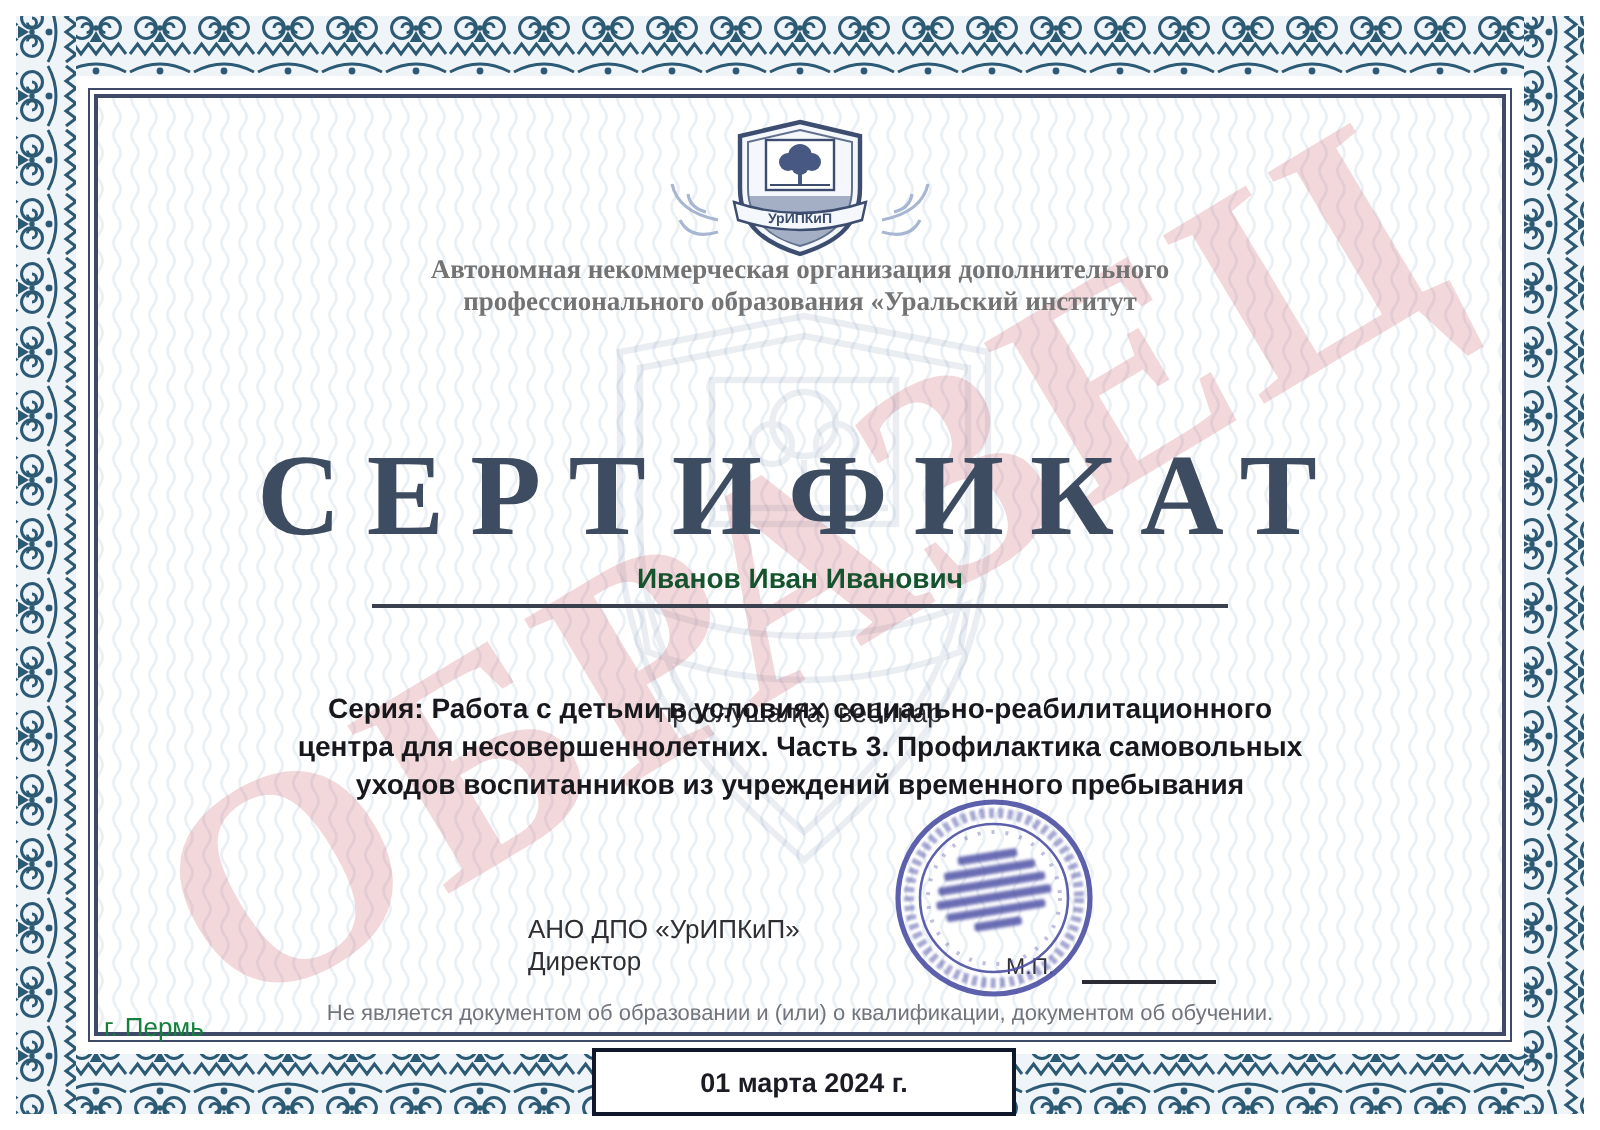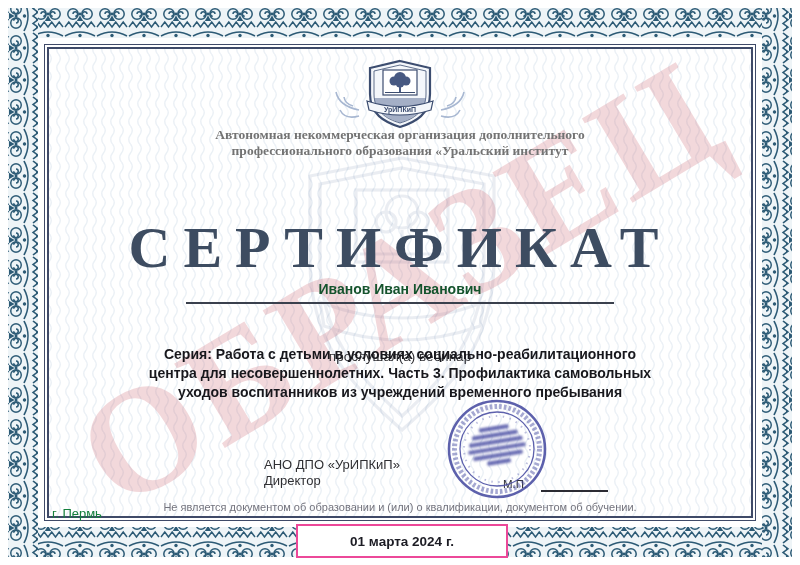--- a/index.html
+++ b/index.html
@@ -31,21 +31,21 @@
   .action{top:317px;font-size:13.5px;color:#2f2f33;margin-top:32px;}
   .topic{top:345px;font-size:14px;font-weight:bold;line-height:19px;color:#17171c;}
   .city{position:absolute;left:52px;top:477px;font-size:13px;color:#15803d;margin-top:29px;}
   .director{position:absolute;left:264px;top:457px;font-size:13px;line-height:16px;color:#2f2f33;}
   .seal-mark{position:absolute;left:503px;top:478px;font-size:11.5px;color:#2f2f33;}
   .sig-line{position:absolute;left:541px;top:474px;width:67px;border-bottom:2px solid #2b2b33;height:16px;}
   .disclaimer{top:501px;font-size:11px;color:#73737d;}
   .stamp{position:absolute;left:444px;top:396px;width:106px;height:106px;z-index:6;opacity:.9;}
   .datebox{
     position:absolute;left:296px;top:524px;width:208px;height:30px;z-index:7;
-    background:#ffffff;border:2px solid #ec4899;display:flex;align-items:center;justify-content:center;
+    background:#ffffff;border:2px solid #0f172a;display:flex;align-items:center;justify-content:center;
     font-size:13.5px;font-weight:bold;color:#1c1c24;
   }
   .ghost{position:absolute;left:292px;top:150px;z-index:2;opacity:.10;}
   .logo{position:absolute;left:325px;top:56px;width:150px;height:74px;}
 </style>
 </head>
 <body>
 
 <div class="certificate">
 

